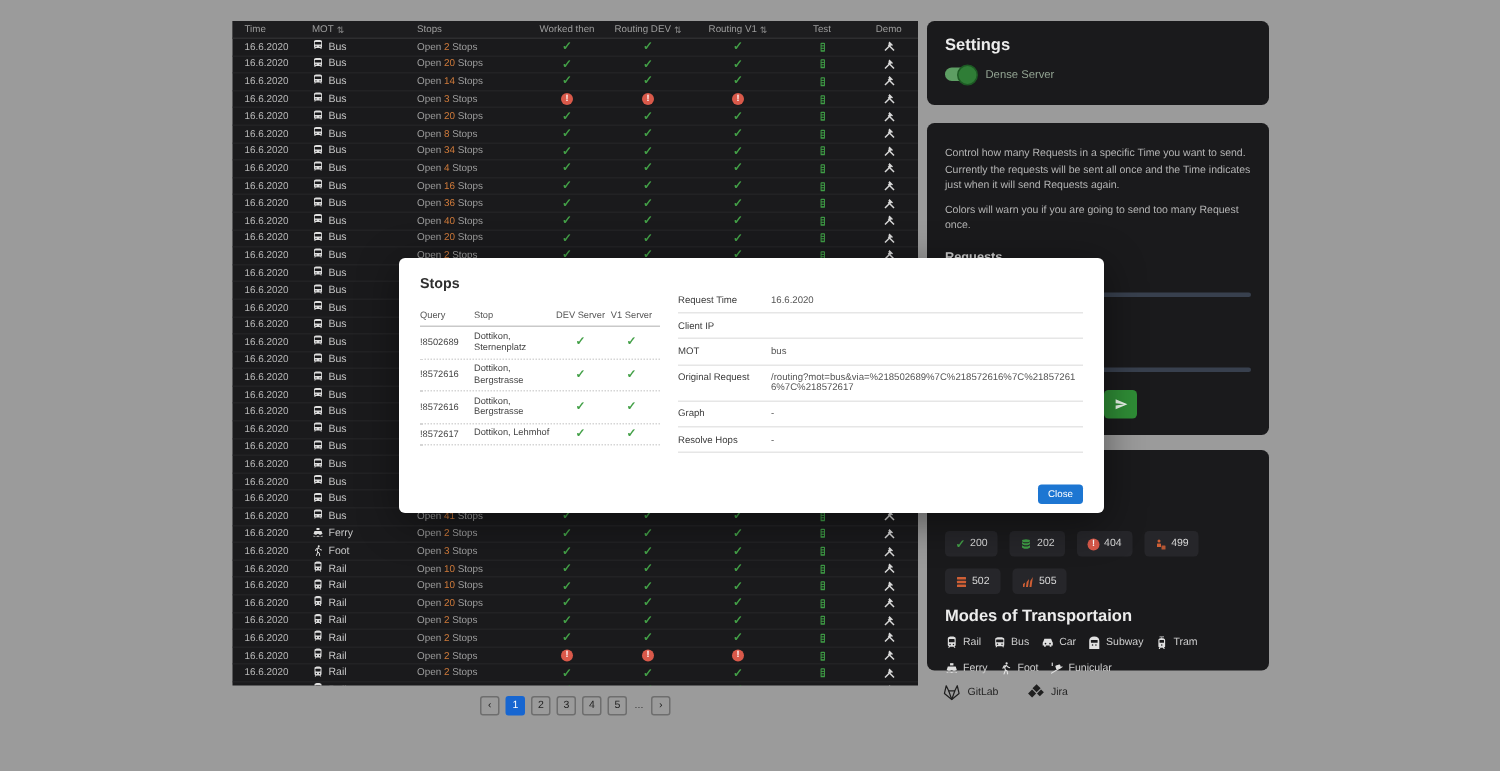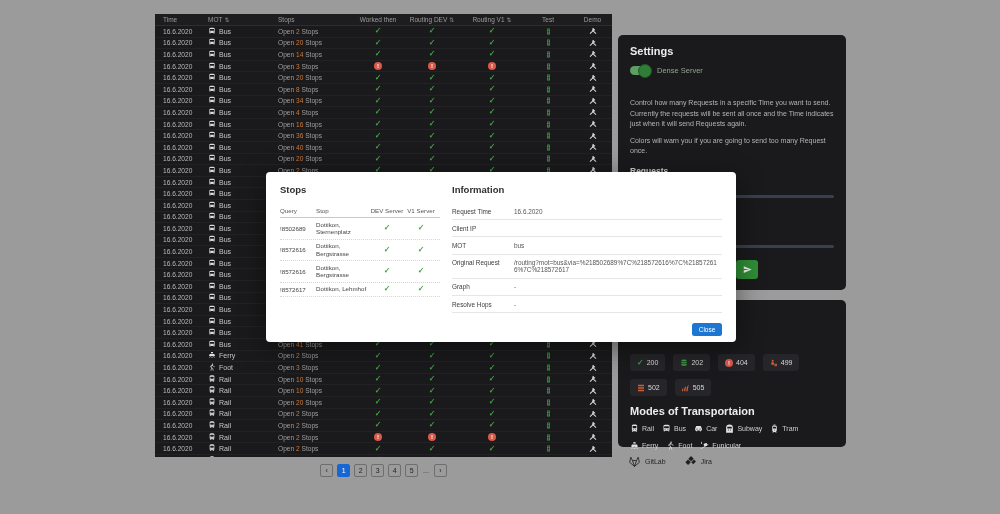--- a/index.html
+++ b/index.html
@@ -36,21 +36,21 @@
                 display:flex; justify-content:center; align-items:center; gap:4px; }
   .pg-btn { min-width:13px; height:13px; border:1px solid #6e6e6e; border-radius:2px;
             background:transparent; color:#222; font-size:7px; display:flex;
             align-items:center; justify-content:center; font-family:inherit; cursor:pointer; }
   .pg-btn.active { background:#1766d1; border-color:#1766d1; color:#fff; }
   .pg-ellipsis { font-size:7px; color:#333; padding:0 1px; }
 
   
   .panel { position:absolute; left:618px; width:228px; background:#1a1a1c;
            border-radius:5px; padding:10px 12px; }
-  .panel-settings { top:14px; height:56px;margin-top:21px; }
+  .panel-settings { top:14px; height:56px; }
   .panel-limiter  { top:82px; height:208px; }
   .panel-status   { top:300px; height:147px; }
   .panel h2 { font-size:11px; color:#ececec; font-weight:bold; }
   .toggle-row { margin-top:9px; display:flex; align-items:center; gap:7px; }
   .switch { width:20px; height:9px; background:#5d9e63; border-radius:5px; position:relative; cursor:pointer; }
   .switch::after { content:""; position:absolute; right:-2px; top:-2px; width:12px; height:12px;
                    border-radius:50%; background:#2f7d36; border:1px solid #1d5a24; }
   .toggle-label { font-size:7.5px; color:#93a493; }
   .limiter-desc, .limiter-warning { font-size:7px; color:#b4b4b4; line-height:1.5; margin-top:6px; }
   .requests-title { font-size:8.5px; color:#d2d2d2; font-weight:bold; margin-top:9px; }
@@ -1839,21 +1839,20 @@
           <div class="s-row">
     <span>!8572617</span>
     <span class="stop-name">Dottikon, Lehmhof</span>
     <span class="s-check"><span class="check">✓</span></span>
     <span class="s-check"><span class="check">✓</span></span>
   </div>
         </div>
     </div>
   </div>
   <div class="m-info">
-    <h3>Information</h3>
     <div class="i-rows">
         <div class="i-row">
     <span class="i-label">Request Time</span>
     <span class="i-value">16.6.2020</span>
   </div>
         <div class="i-row">
     <span class="i-label">Client IP</span>
     <span class="i-value"></span>
   </div>
         <div class="i-row">

